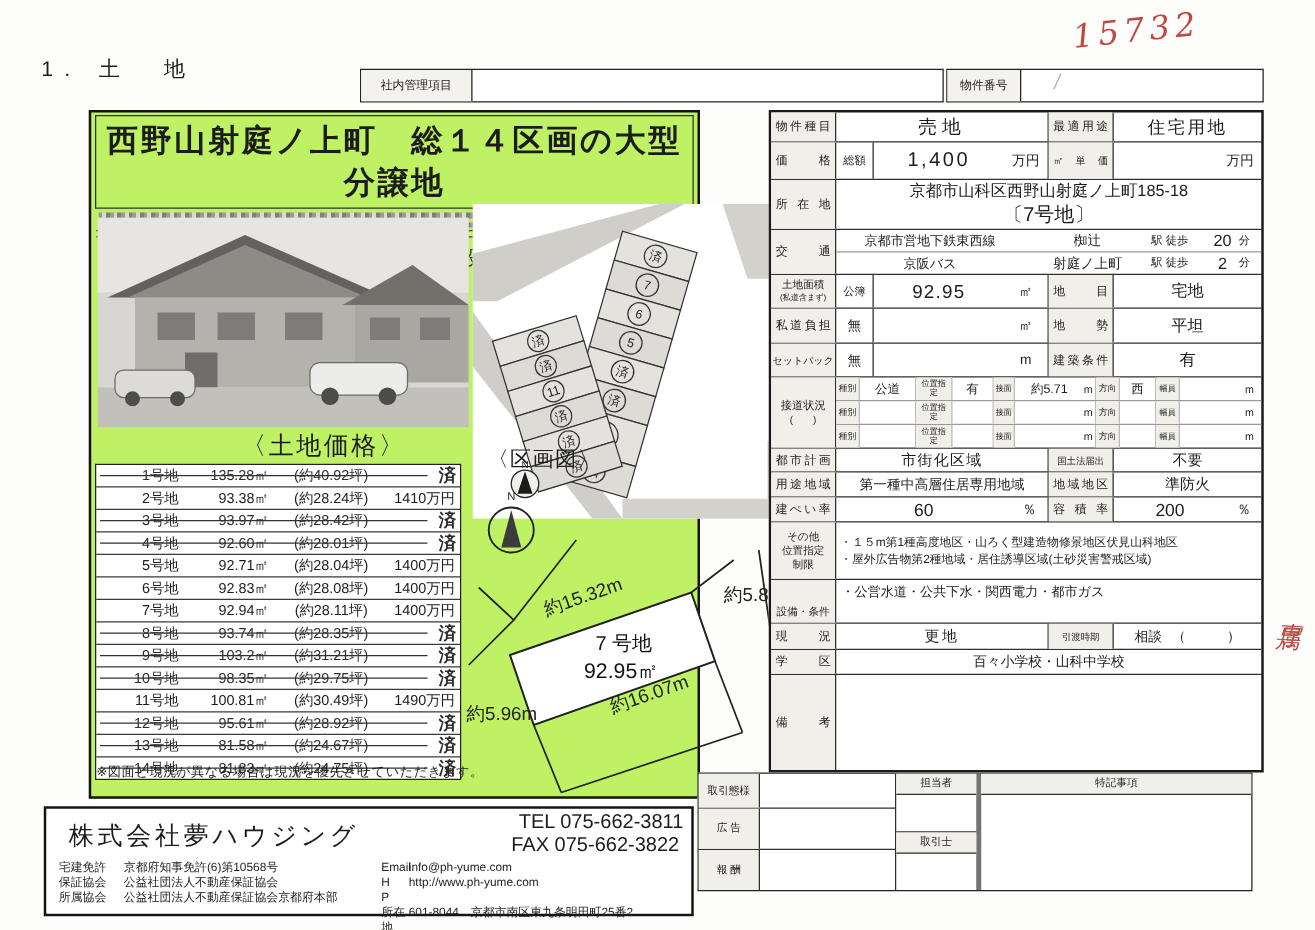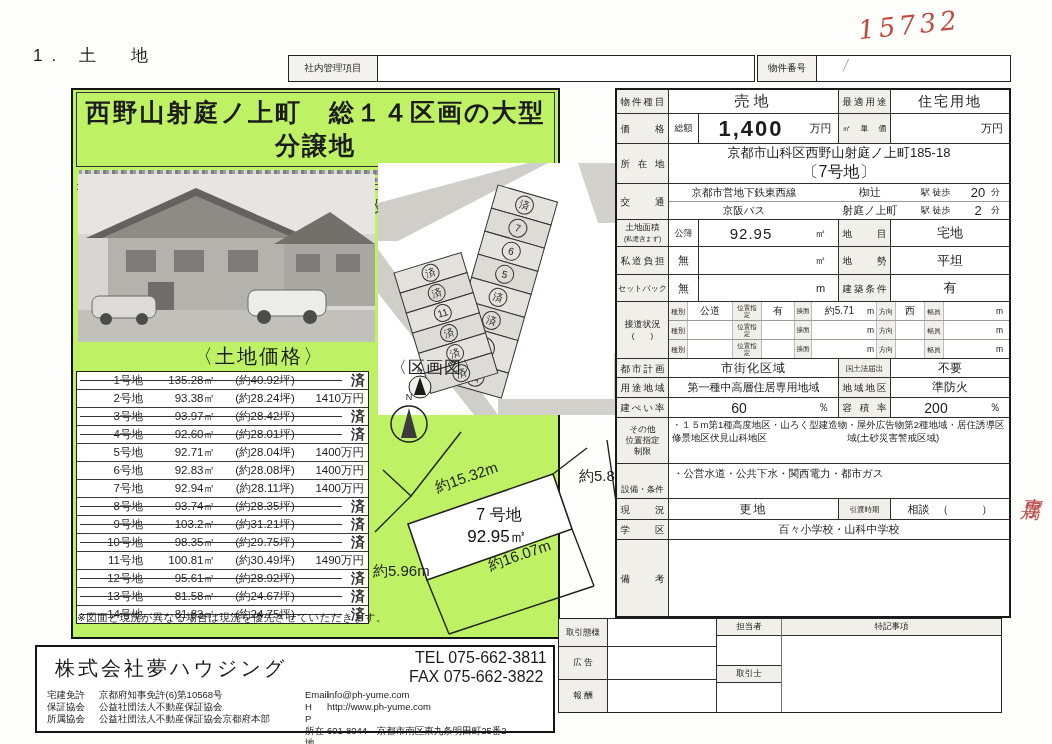--- a/index.html
+++ b/index.html
@@ -43,29 +43,29 @@
   .liclist2 .k{width:22px;}
   
   #details{left:615px;top:88px;width:396px;height:530px;border:2px solid #1a1a1a;background:#fff;display:flex;flex-direction:column;}
   .drow{display:flex;border-bottom:1px solid #2e2e2e;box-sizing:border-box;align-items:stretch;}
   .drow:last-child{border-bottom:none;flex:1;}
   .cell{display:flex;align-items:center;justify-content:center;box-sizing:border-box;}
   .br{border-right:1px solid #2e2e2e;}
   .lab{width:52px;background:#f1efe9;font-size:9.5px;flex-direction:column;line-height:11px;text-align:center;}
   .lab .j{width:44px;text-align:justify;text-align-last:justify;}
   .v{font-size:13px;}
-  .big{font-size:22px;letter-spacing:2px;font-weight:bold;}
+  .big{font-size:16px;letter-spacing:2px;}
   .unit{font-size:11px;}
   
   #footer-table{left:558px;top:618px;width:444px;height:95px;border:1.5px solid #222;background:#fff;display:flex;}
   .fl-left{width:157px;border-right:1px solid #2e2e2e;display:flex;flex-direction:column;}
   .fl-left .frow{display:flex;border-bottom:1px solid #2e2e2e;flex:1;}
   .fl-left .frow:last-child{border-bottom:none;}
   .fl-left .flab{width:48px;border-right:1px solid #2e2e2e;font-size:8.5px;display:flex;align-items:center;justify-content:center;background:#f1efe9;text-align:center;}
-  .fl-mid{width:64px;border-right:1px solid #737373;display:flex;flex-direction:column;}
+  .fl-mid{width:64px;border-right:4px solid #737373;display:flex;flex-direction:column;}
   .fl-mid .fhead{height:16px;border-bottom:1px solid #2e2e2e;font-size:8.5px;display:flex;align-items:center;justify-content:center;background:#f1efe9;}
   .fl-mid .fblank{flex:1;border-bottom:1px solid #2e2e2e;}
   .fl-mid .fblank:last-child{border-bottom:none;}
   .fl-right{flex:1;display:flex;flex-direction:column;}
   .fl-right .fhead{height:16px;border-bottom:1px solid #2e2e2e;font-size:8.5px;display:flex;align-items:center;justify-content:center;background:#f1efe9;}
   #side-note{right:6px;top:482px;writing-mode:vertical-rl;color:#b8504a;font-size:20px;font-style:italic;letter-spacing:4px;transform:rotate(3deg);font-family:"DejaVu Serif",serif;}
   svg text{font-family:"Liberation Sans","DejaVu Sans",sans-serif;}
 </style>
 </head>
 <body>
@@ -501,21 +501,21 @@
       <div class="cell" style="flex:1;font-size:14px;">200</div>
       <div class="cell unit" style="width:28px;">％</div>
     </div>
 
     <div class="drow" style="height:46px;">
       <div class="cell lab br">
         <span style="font-size:8.5px;text-align:right;">その他</span>
         <span style="font-size:8.5px;">位置指定</span>
         <span style="font-size:8.5px;">制限</span>
       </div>
-      <div style="flex:1;display:flex;flex-direction:row;justify-content:center;padding-left:3px;font-size:9.5px;line-height:13px;">
+      <div style="flex:1;display:flex;flex-direction:column;justify-content:center;padding-left:3px;font-size:9.5px;line-height:13px;">
         <div>・１５m第1種高度地区・山ろく型建造物修景地区伏見山科地区</div>
         <div>・屋外広告物第2種地域・居住誘導区域(土砂災害警戒区域)</div>
       </div>
     </div>
 
     <div class="drow" style="height:35px;">
       <div class="cell lab br" style="justify-content:flex-end;padding-bottom:3px;font-size:8.5px;">
           <span>設備・条件</span>
         </div>
       <div style="flex:1;display:flex;align-items:flex-start;padding:3px 0 0 4px;font-size:10.5px;">・公営水道・公共下水・関西電力・都市ガス</div>

